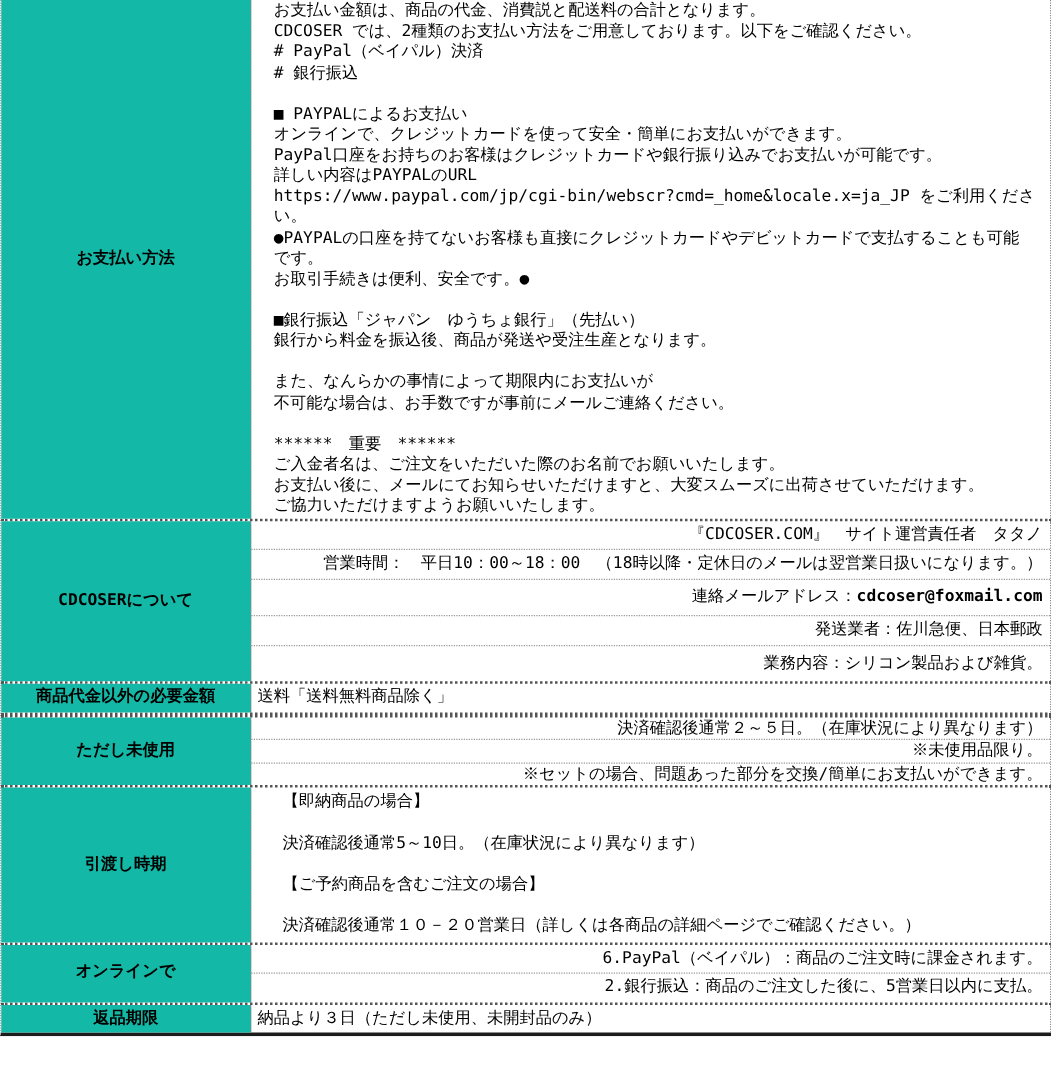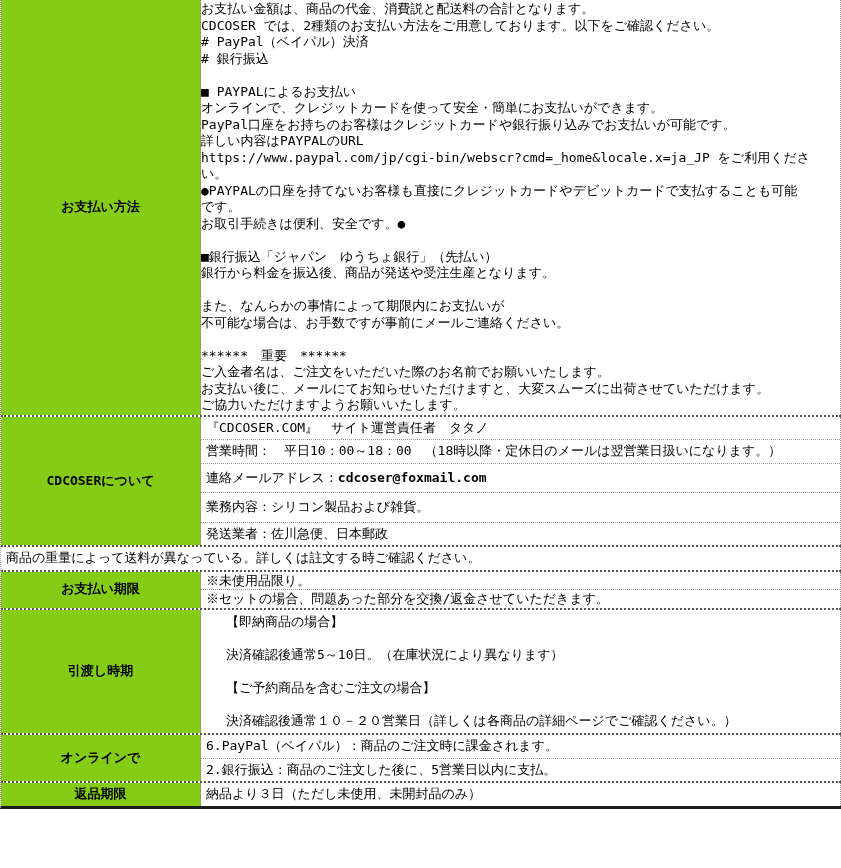--- a/index.html
+++ b/index.html
@@ -20,21 +20,21 @@
     display: flex;
     align-items: stretch;
   }
   .row + .row {
     border-top: 2px dotted #555555;
   }
   .label-cell {
     flex: 0 0 200px;
     width: 200px;
     box-sizing: border-box;
-    background: #84cc16;
+    background: #14b8a6;
     border-right: 1px dotted #888888;
     display: flex;
     align-items: center;
     justify-content: center;
     text-align: center;
     font-weight: bold;
     padding: 2px 4px;
     line-height: 16.5px;
   }
   .content-cell {
@@ -44,24 +44,25 @@
     border-right: 1px dotted #888888;
     display: flex;
     flex-direction: column;
   }
   .text {
     white-space: pre-wrap;
     word-break: break-all;
     line-height: 16.5px;
   }
   .block {
-    padding: 1px 6px 1px 0;
+    padding: 1px 6px 1px 18px;
   }
   .sub {
     padding: 3px 6px 3px 5px;
+    text-align: right;
   }
   .sub + .sub {
     border-top: 1px dotted #999999;
   }
   .sub.tall { padding-top: 6px; padding-bottom: 6px; }
   .sub.tight { padding-top: 1px; padding-bottom: 0; }
   .sub.mid { padding-top: 3px; padding-bottom: 3px; }
   .pad-md { padding: 3px 6px 3px 5px; }
   .pad-lg { padding: 4px 6px 4px 5px; margin-left: 20px; }
   .email { font-weight: bold; }
@@ -101,37 +102,41 @@
 ご協力いただけますようお願いいたします。</div>
     </div>
   </div>
 
   <div class="row">
     <div class="label-cell">CDCOSERについて</div>
     <div class="content-cell">
       <div class="sub mid fill text">『CDCOSER.COM』　サイト運営責任者　タタノ</div>
       <div class="sub mid fill text">営業時間：　平日10：00～18：00　（18時以降・定休日のメールは翌営業日扱いになります。）</div>
       <div class="sub tall fill text"><span>連絡メールアドレス：</span><span class="email">cdcoser@foxmail.com</span></div>
+      <div class="sub mid fill text">発送業者：佐川急便、日本郵政</div>
       <div class="sub tall fill text">業務内容：シリコン製品および雑貨。</div>
-      <div class="sub mid fill text">発送業者：佐川急便、日本郵政</div>
-    </div>
-  </div>
-
-
-  <div class="row">
-    <div class="content-cell">
-      <div class="text pad-md fill">商品の重量によって送料が異なっている。詳しくは註文する時ご確認ください。</div>
     </div>
   </div>
 
   <div class="row">
-    <div class="label-cell">お支払い期限</div>
+    <div class="label-cell">商品代金以外の必要金額</div>
     <div class="content-cell">
+      <div class="text pad-md fill">送料「送料無料商品除く」</div>
+    </div>
+  </div>
+
+  <div class="row">
+  </div>
+
+  <div class="row">
+    <div class="label-cell">ただし未使用</div>
+    <div class="content-cell">
+      <div class="sub tight text">決済確認後通常２～５日。（在庫状況により異なります）</div>
       <div class="sub tight text">※未使用品限り。</div>
-      <div class="sub tight text">※セットの場合、問題あった部分を交換/返金させていただきます。</div>
+      <div class="sub tight text">※セットの場合、問題あった部分を交換/簡単にお支払いができます。</div>
     </div>
   </div>
 
   <div class="row">
     <div class="label-cell">引渡し時期</div>
     <div class="content-cell">
       <div class="text pad-lg fill">【即納商品の場合】
 
 決済確認後通常5～10日。（在庫状況により異なります）
 

